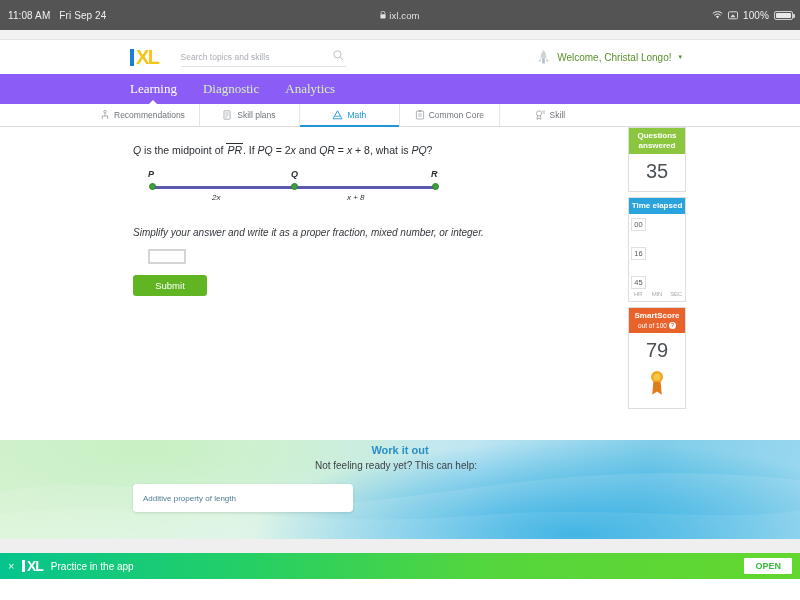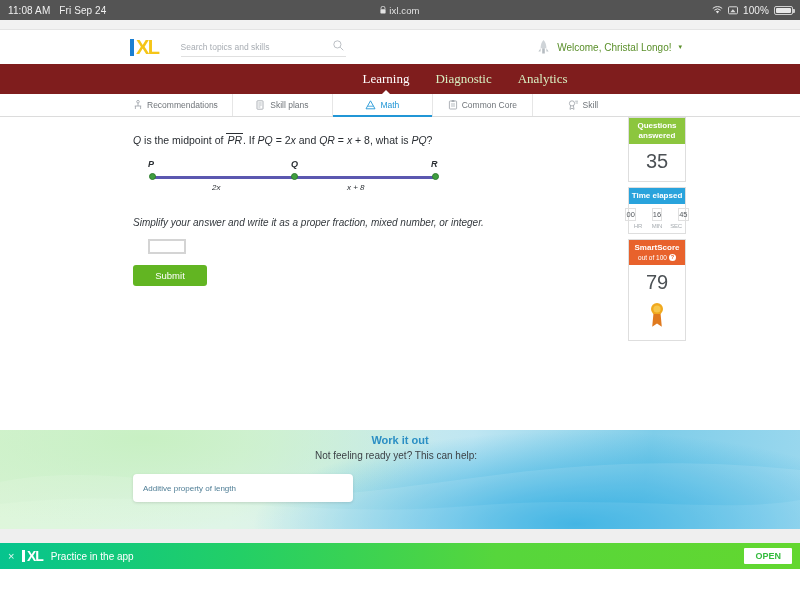--- a/index.html
+++ b/index.html
@@ -5,21 +5,21 @@
   * { box-sizing: border-box; margin: 0; padding: 0; }
   html, body {
     width: 800px; height: 600px;
     font-family: "Liberation Sans", sans-serif;
     overflow: hidden;
     background: #ffffff;
   }
 
   
   .statusbar {
-    height: 20px; background: #545454; color: #f0f0f0;
+    height: 30px; background: #545454; color: #f0f0f0;
     display: flex; align-items: center; position: relative;
     font-size: 10px; letter-spacing: .1px;
   }
   .sb-left { display: flex; gap: 9px; padding-left: 8px; align-items: center; }
   .sb-center {
     position: absolute; left: 0; right: 0; text-align: center;
     font-size: 9.5px; color: #e3e3e3;
     display: flex; align-items: center; justify-content: center; gap: 3px;
   }
   .sb-right {
@@ -61,38 +61,38 @@
   .searchbox input::placeholder { color: #a8adb3; }
   .search-icon { position: absolute; right: 2px; top: 3px; }
   .welcome {
     position: absolute; right: 118px; display: flex; align-items: center; gap: 7px;
     font-size: 10px; color: #5a8f2a;
   }
   .welcome .caret { font-size: 7px; color: #5a8f2a; }
 
   
   .greennav {
-    height: 30px; background: #7f1d1d; display: flex; align-items: center;
-    padding-left: 130px; gap: 26px; position: relative; justify-content: center;
+    height: 30px; background: #8b5cf6; display: flex; align-items: center;
+    padding-left: 130px; gap: 26px; position: relative;
   }
   .greennav a {
     font-size: 13px; color: #d7eec0; text-decoration: none; position: relative;
     font-family: "Liberation Serif", serif;
   }
   .greennav a.active { color: #ffffff; }
   .greennav a.active::after {
     content: ""; position: absolute; left: 50%; bottom: -9px; transform: translateX(-50%);
     width: 0; height: 0; border-left: 6px solid transparent; border-right: 6px solid transparent;
     border-bottom: 6px solid #fff;
   }
 
   
   .tabs {
     height: 23px; background: #fff; display: flex; align-items: stretch;
-    padding-left: 119px; border-bottom: 1px solid #dcdcdc;
+    padding-left: 86px; border-bottom: 1px solid #dcdcdc;
   }
   .tab {
     display: flex; align-items: center; justify-content: center; gap: 4px;
     font-size: 8.5px; color: #6f7479; padding: 0 14px;
     border-right: 1px solid #e6e6e6; position: relative; min-width: 100px;
   }
   .tab:last-child { border-right: none; }
   .tab.active { color: #2196d6; }
   .tab.active::after {
     content:""; position:absolute; left:0; right:0; bottom:-1px; height:2px; background:#2196d6;
@@ -150,21 +150,21 @@
     color: #fff; font-size: 8px; font-weight: bold; text-align: center;
     padding: 3px 2px; line-height: 1.25;
   }
   .sp-head.green { background: #8cc63e; }
   .sp-head.blue { background: #29a3dc; }
   .sp-head.orange { background: #e8622c; }
   .sp-val {
     text-align: center; font-size: 20px; color: #4c5155; padding: 6px 0 8px;
     font-family: "Liberation Sans", sans-serif;
   }
-  .timer { display: flex; justify-content: center; gap: 16px; padding: 4px 2px 1px; }
+  .timer { display: flex; gap: 16px; padding: 4px 2px 1px; flex-direction: column; }
   .timer .cell {
     border: 1px solid #e0e0e0; font-size: 7.5px; color: #54595e;
     width: 15px; text-align: center; padding: 1px 0;
   }
   .timer-lbl { display:flex; justify-content:center; gap:4px; padding: 1px 0 4px; }
   .timer-lbl span { font-size: 6px; color: #a7acb1; width: 15px; text-align: center; letter-spacing: -.2px; }
   .sp-sub { font-size: 6.5px; font-weight: normal; display: block; margin-top: 1px; }
   .qmark {
     display:inline-block; width:7px; height:7px; border-radius:50%;
     background:#fff; color:#e8622c; font-size:5.5px; line-height:7px;

